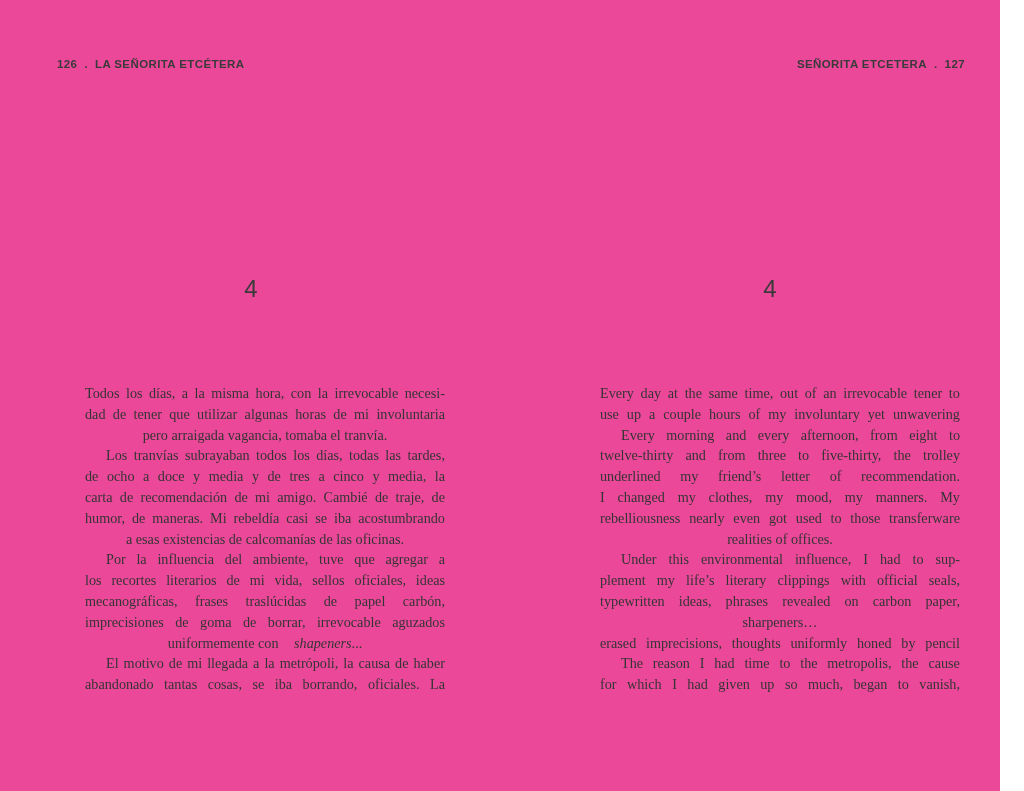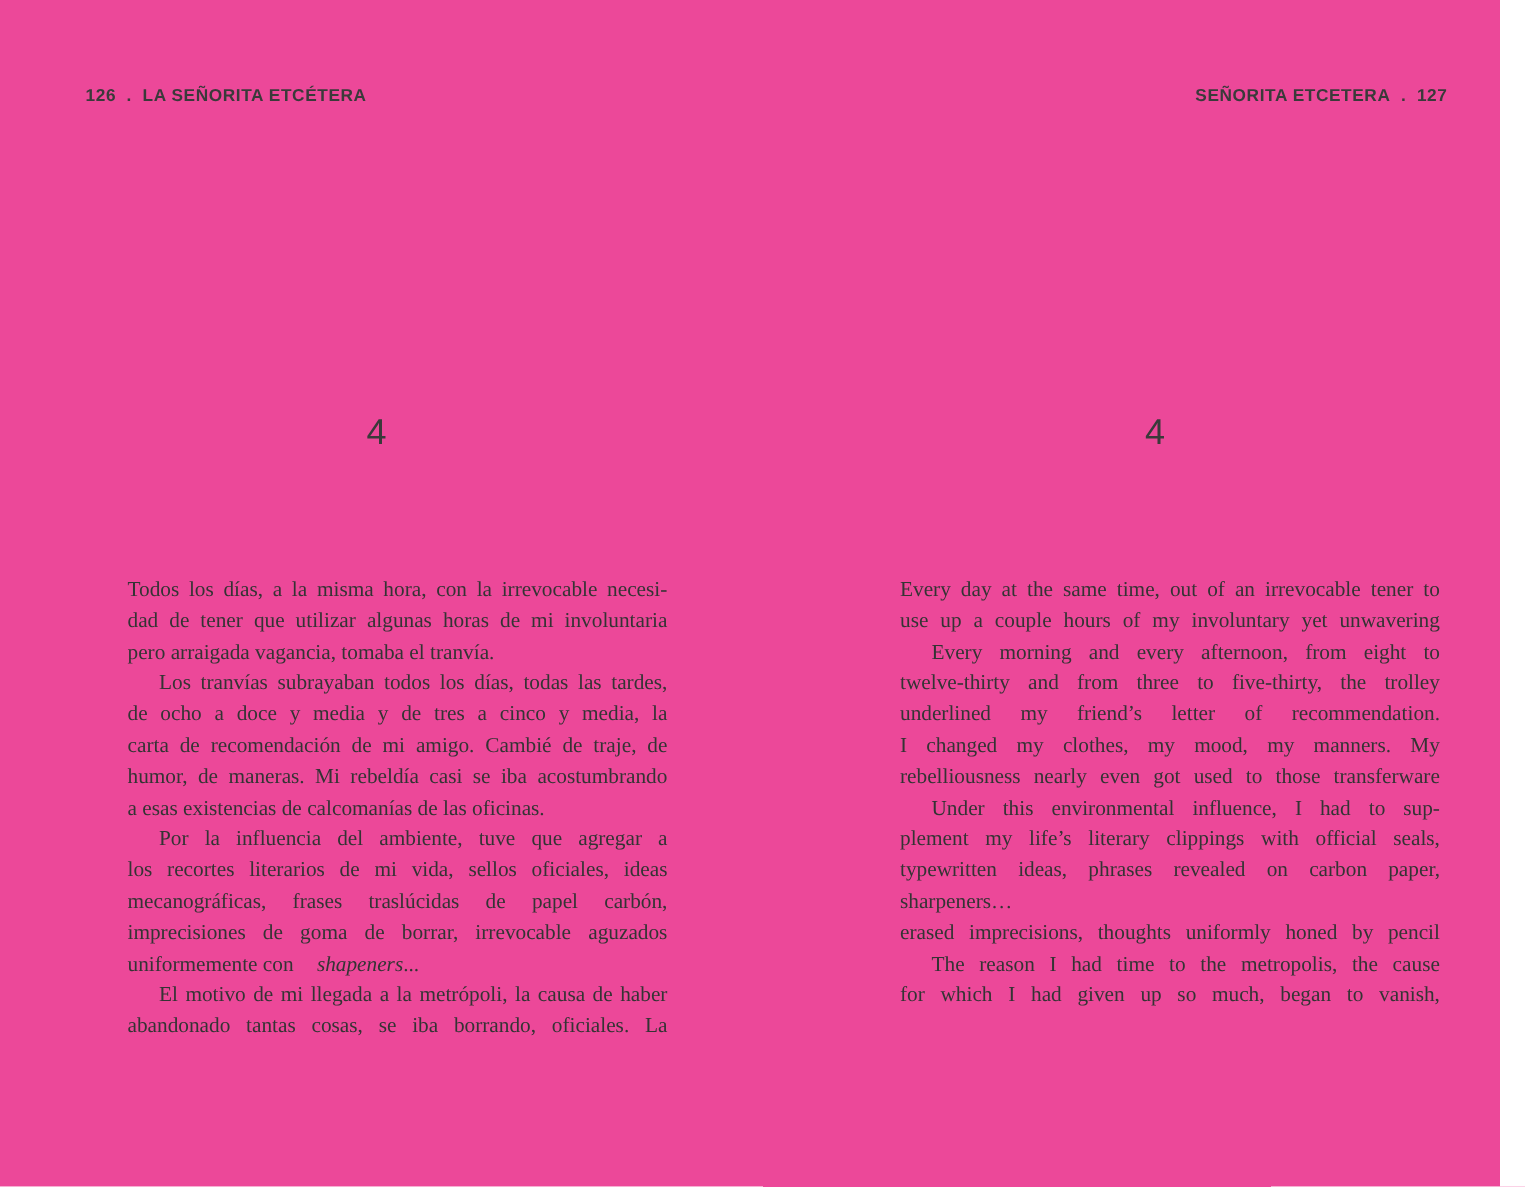--- a/index.html
+++ b/index.html
@@ -81,21 +81,21 @@
     justify-content: space-between;
     white-space: nowrap;
   }
   .line.just span {
     flex: 0 0 auto;
     margin-right: 3px;
   }
   .line.just span:last-child { margin-right: 0; }
   
   .line.flush {
-    text-align: left;
+    text-align: center;
     white-space: nowrap;
   }
   .line.indent { padding-left: 21px; }
   .line em { font-style: italic; margin-left: 12px; }
 </style>
 </head>
 <body>
 
 <div class="spread">
 
@@ -334,20 +334,21 @@
           <div class="line just">
             <span>rebelliousness</span>
             <span>nearly</span>
             <span>even</span>
             <span>got</span>
             <span>used</span>
             <span>to</span>
             <span>those</span>
             <span>transferware</span>
           </div>
+          <div class="line flush"><span>realities of offices.</span></div>
         </div>
         <div class="para">
           <div class="line just indent">
             <span>Under</span>
             <span>this</span>
             <span>environmental</span>
             <span>influence,</span>
             <span>I</span>
             <span>had</span>
             <span>to</span>

